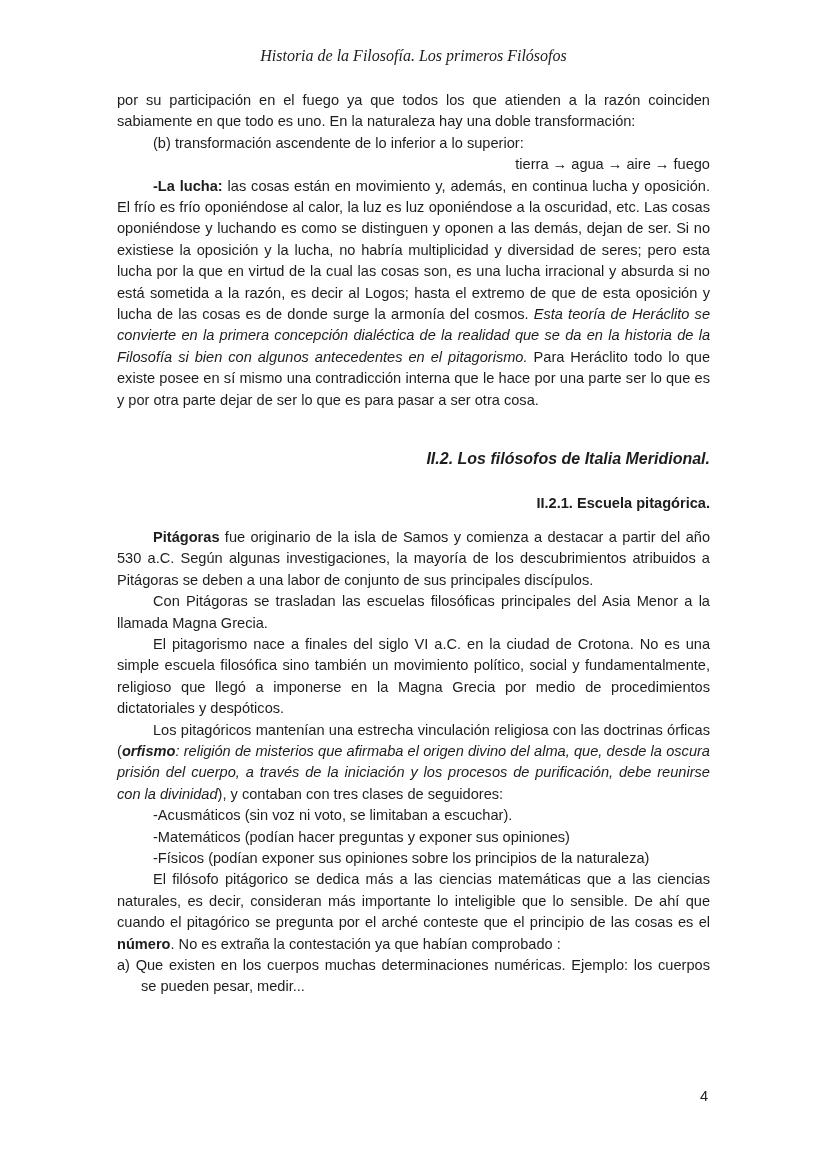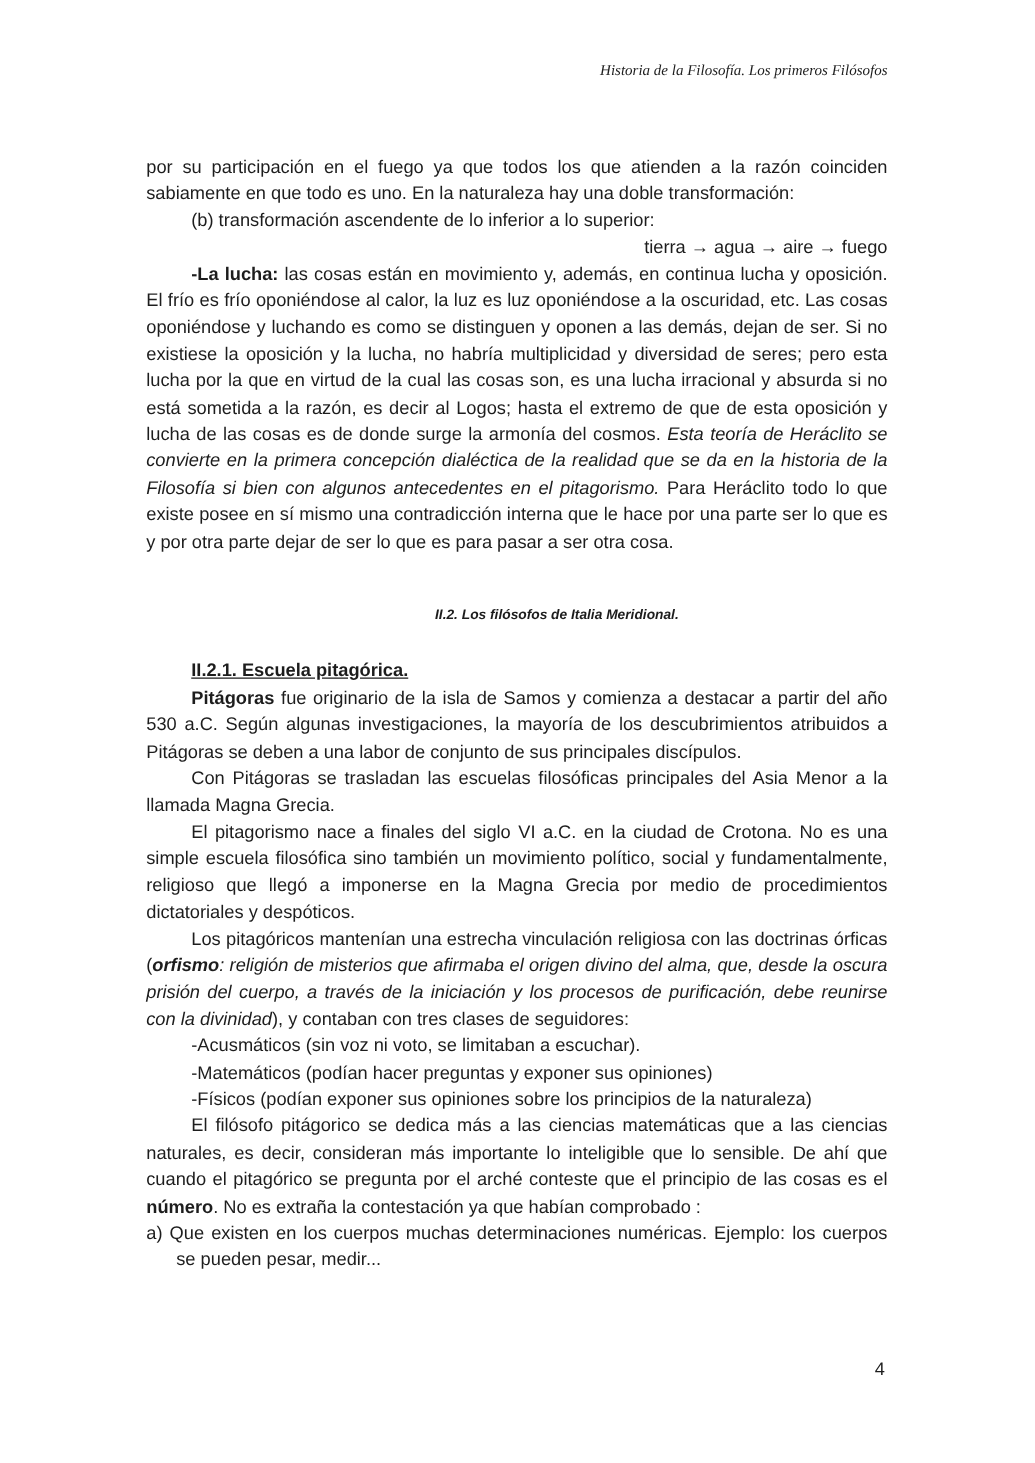--- a/index.html
+++ b/index.html
@@ -9,50 +9,49 @@
     width: 828px;
     height: 1170px;
     margin: 0 auto;
     background: #ffffff;
     font-family: "Liberation Sans", sans-serif;
     color: #1d1d1d;
     padding: 46px 118px 0 117px;
     overflow: hidden;
   }
   .doc-header {
-    text-align: right;
+    text-align: center;
     font-family: "Liberation Serif", serif;
     font-style: italic;
-    font-size: 12px;
+    font-size: 16px;
     line-height: 20px;
-    margin-bottom: 58px;
+    margin-bottom: 24px;
     white-space: nowrap;
   }
   .content p {
     font-size: 14.6px;
     line-height: 21.4px;
     text-align: justify;
   }
   .content .paragraph        { text-indent: 0; }
   .content .paragraph-indent { text-indent: 36px; }
   .content .arrow-line       { text-indent: 66px; text-align: right; }
   .content .section-heading  {
-    font-size: 11px;
+    font-size: 16px;
     font-weight: bold;
     font-style: italic;
     text-indent: 64px;
-    text-align: center;
+    text-align: right;
     margin: 37px 0 23px 0;
   }
   .content .subsection-heading {
     font-weight: bold;
     text-indent: 36px;
-    text-align: left;
-    margin-bottom: 1px;
-    text-decoration: underline;
+    text-align: right;
+    margin-bottom: 13px;
   }
   .content .hanging-item {
     padding-left: 24px;
     text-indent: -24px;
   }
   .b { font-weight: bold; }
   .i { font-style: italic; }
   .page-number {
     position: absolute;
     right: 120px;

